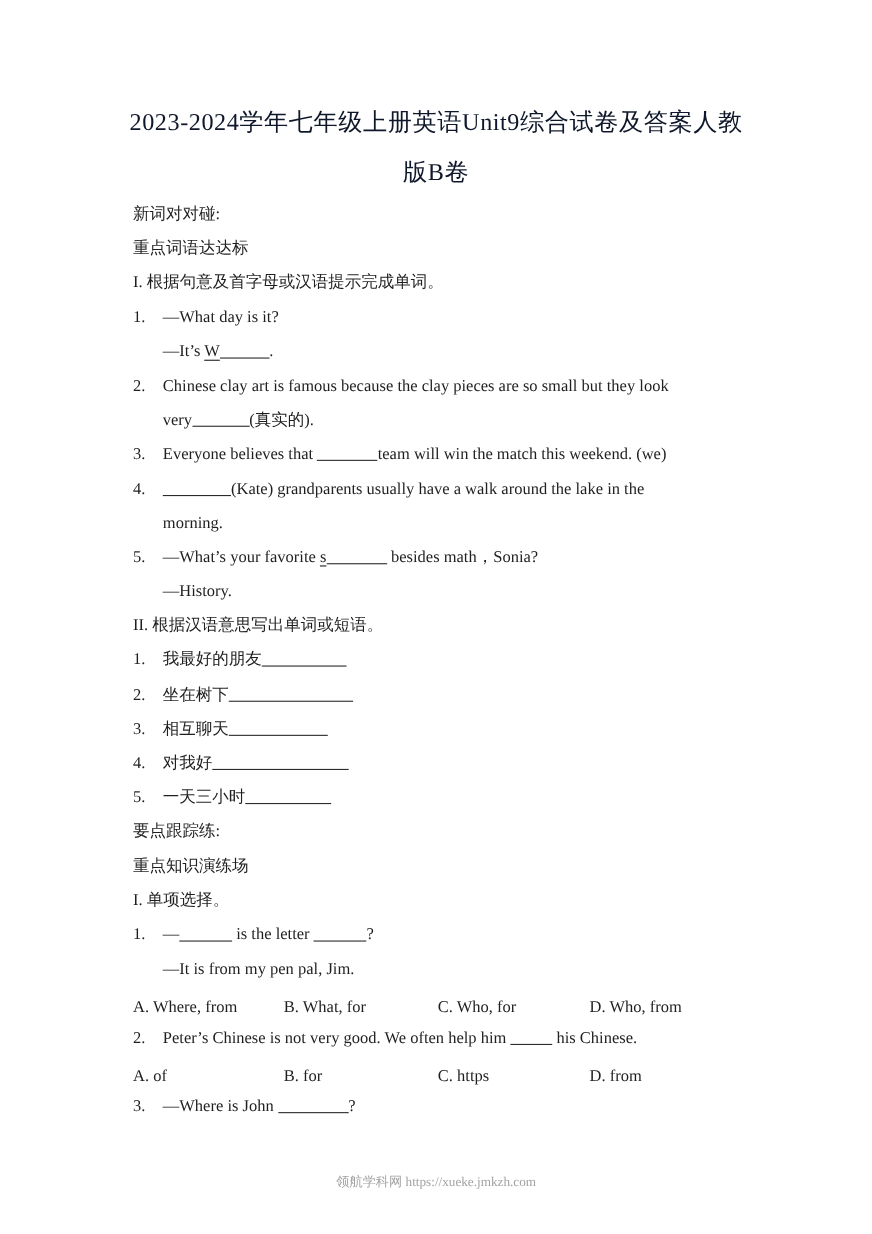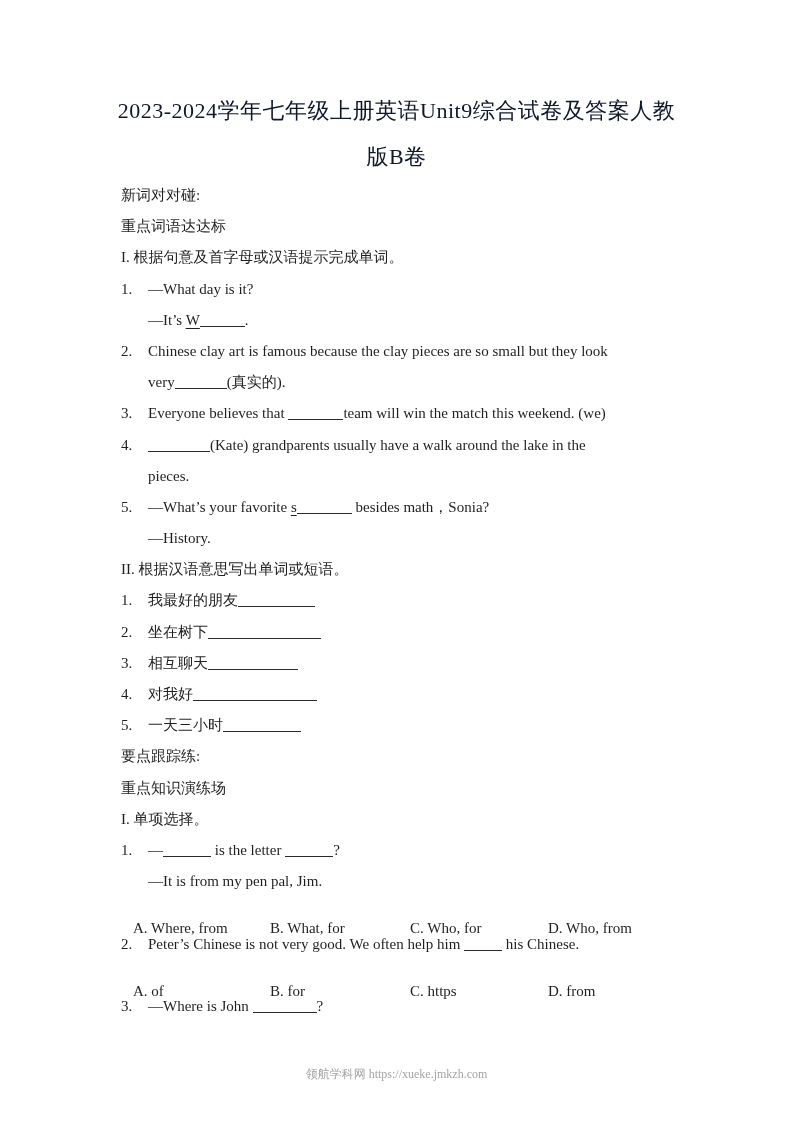--- a/index.html
+++ b/index.html
@@ -9,21 +9,21 @@
   }
   .doc{position:absolute;top:0;left:0;width:793px;}
   .title-block{margin-top:88px;text-align:center;font-size:22px;line-height:46px;
     color:#0f172a;letter-spacing:0.5px;font-weight:400;}
   .lines{margin:0 100px 0 121px;font-size:15px;}
   .line{height:31.2px;line-height:31.2px;white-space:pre;position:relative;}
   .num{display:inline-block;width:27px;white-space:pre;}
   .content{white-space:pre;}
   .blank{display:inline-block;border-bottom:1px solid #2b2b2b;height:12px;vertical-align:-2px;}
   .ul{text-decoration:underline;text-underline-offset:3px;}
-  .opt{position:absolute;top:16px;white-space:pre;margin-left:12px;}
+  .opt{position:absolute;top:4px;white-space:pre;}
   .opt.c0{left:0;}  .opt.c1{left:137px;}  .opt.c2{left:277px;}  .opt.c3{left:415px;}
   .footer{position:absolute;top:1062px;left:0;width:793px;text-align:center;
     font-family:Liberation Serif, serif;font-size:12px;
     color:#a3a3a3;line-height:24px;}
 </style>
 </head>
 <body>
 
 <div class="doc">
   <div class="title-block">
@@ -33,21 +33,21 @@
   <div class="lines" id="lines">
       <div class="line"><span class="content"><span>新词对对碰:</span></span></div>
       <div class="line"><span class="content"><span>重点词语达达标</span></span></div>
       <div class="line"><span class="content"><span>I. 根据句意及首字母或汉语提示完成单词。</span></span></div>
       <div class="line"><span class="num">1.</span><span class="content"><span>—What day is it?</span></span></div>
       <div class="line"><span class="num"></span><span class="content"><span>—It’s </span><span class="ul">W</span><span class="blank" style="width: 45px;"></span><span>.</span></span></div>
       <div class="line"><span class="num">2.</span><span class="content"><span>Chinese clay art is famous because the clay pieces are so small but they look</span></span></div>
       <div class="line"><span class="num"></span><span class="content"><span>very</span><span class="blank" style="width: 52px;"></span><span>(真实的).</span></span></div>
       <div class="line"><span class="num">3.</span><span class="content"><span>Everyone believes that </span><span class="blank" style="width: 55px;"></span><span>team will win the match this weekend. (we)</span></span></div>
       <div class="line"><span class="num">4.</span><span class="content"><span class="blank" style="width: 62px;"></span><span>(Kate) grandparents usually have a walk around the lake in the</span></span></div>
-      <div class="line"><span class="num"></span><span class="content"><span>pieces.</span></span></div>
+      <div class="line"><span class="num"></span><span class="content"><span>morning.</span></span></div>
       <div class="line"><span class="num">5.</span><span class="content"><span>—What’s your favorite </span><span class="ul">s</span><span class="blank" style="width: 55px;"></span><span> besides math，Sonia?</span></span></div>
       <div class="line"><span class="num"></span><span class="content"><span>—History.</span></span></div>
       <div class="line"><span class="content"><span>II. 根据汉语意思写出单词或短语。</span></span></div>
       <div class="line"><span class="num">1.</span><span class="content"><span>我最好的朋友</span><span class="blank" style="width: 77px;"></span></span></div>
       <div class="line"><span class="num">2.</span><span class="content"><span>坐在树下</span><span class="blank" style="width: 113px;"></span></span></div>
       <div class="line"><span class="num">3.</span><span class="content"><span>相互聊天</span><span class="blank" style="width: 90px;"></span></span></div>
       <div class="line"><span class="num">4.</span><span class="content"><span>对我好</span><span class="blank" style="width: 124px;"></span></span></div>
       <div class="line"><span class="num">5.</span><span class="content"><span>一天三小时</span><span class="blank" style="width: 78px;"></span></span></div>
       <div class="line"><span class="content"><span>要点跟踪练:</span></span></div>
       <div class="line"><span class="content"><span>重点知识演练场</span></span></div>

